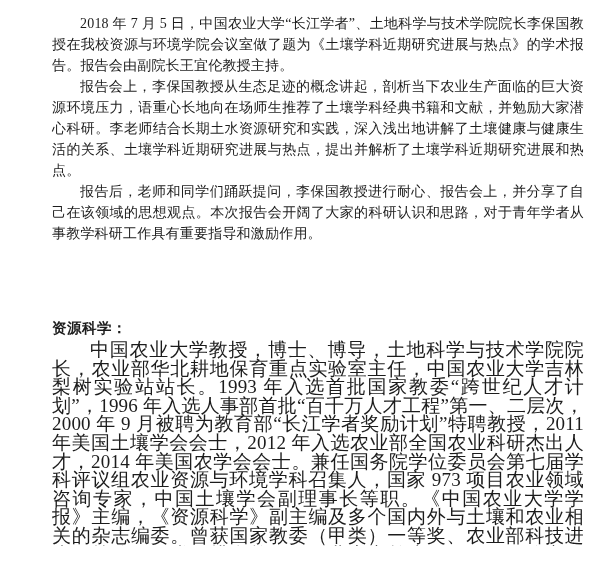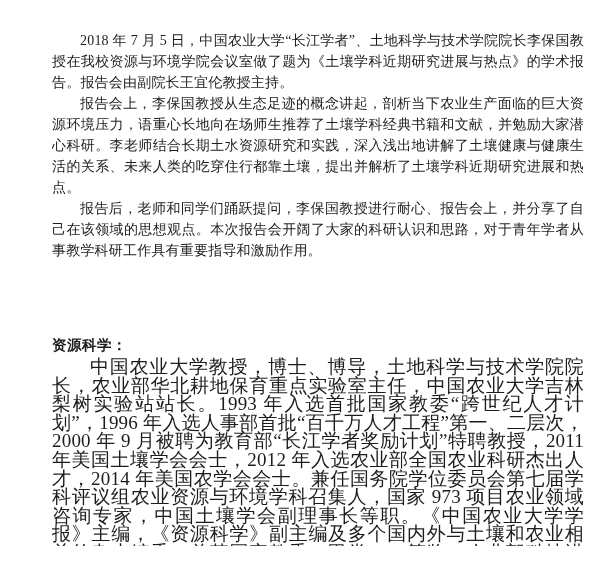--- a/index.html
+++ b/index.html
@@ -8,21 +8,21 @@
     background: #ffffff;
   }
   .page {
     position: relative;
     width: 606px;
     height: 546px;
     box-sizing: border-box;
     background: #ffffff;
     color: #1c1c1c;
     font-family: "Liberation Serif", "DejaVu Serif", serif;
-    padding: 30px 22px 0 52px;
+    padding: 13px 22px 0 52px;
     overflow: hidden;
     border-radius: 7px;
   }
   .report p {
     margin: 0;
     font-size: 14px;
     line-height: 21px;
     text-indent: 2em;
     text-align: justify;
     letter-spacing: 0.2px;
@@ -42,21 +42,21 @@
     text-align: justify;
     letter-spacing: 0.2px;
   }
 </style>
 </head>
 <body>
 
 <div class="page">
   <div class="report">
     <p>2018 年 7 月 5 日，中国农业大学“长江学者”、土地科学与技术学院院长李保国教授在我校资源与环境学院会议室做了题为《土壤学科近期研究进展与热点》的学术报告。报告会由副院长王宜伦教授主持。</p>
-    <p>报告会上，李保国教授从生态足迹的概念讲起，剖析当下农业生产面临的巨大资源环境压力，语重心长地向在场师生推荐了土壤学科经典书籍和文献，并勉励大家潜心科研。李老师结合长期土水资源研究和实践，深入浅出地讲解了土壤健康与健康生活的关系、未来人类的吃穿住行都靠土壤，提出并解析了土壤学科近期研究进展和热点。</p>
+    <p>报告会上，李保国教授从生态足迹的概念讲起，剖析当下农业生产面临的巨大资源环境压力，语重心长地向在场师生推荐了土壤学科经典书籍和文献，并勉励大家潜心科研。李老师结合长期土水资源研究和实践，深入浅出地讲解了土壤健康与健康生活的关系、土壤学科近期研究进展与热点，提出并解析了土壤学科近期研究进展和热点。</p>
     <p>报告后，老师和同学们踊跃提问，李保国教授进行耐心、报告会上，并分享了自己在该领域的思想观点。本次报告会开阔了大家的科研认识和思路，对于青年学者从事教学科研工作具有重要指导和激励作用。</p>
   </div>
 
   <div class="profile">
     <h2 class="profile-heading">资源科学：</h2>
     <p class="profile-body">中国农业大学教授，博士、博导，土地科学与技术学院院长，农业部华北耕地保育重点实验室主任，中国农业大学吉林梨树实验站站长。1993 年入选首批国家教委“跨世纪人才计划”，1996 年入选人事部首批“百千万人才工程”第一、二层次，2000 年 9 月被聘为教育部“长江学者奖励计划”特聘教授，2011 年美国土壤学会会士，2012 年入选农业部全国农业科研杰出人才，2014 年美国农学会会士。兼任国务院学位委员会第七届学科评议组农业资源与环境学科召集人，国家 973 项目农业领域咨询专家，中国土壤学会副理事长等职。《中国农业大学学报》主编，《资源科学》副主编及多个国内外与土壤和农业相关的杂志编委。曾获国家教委（甲类）一等奖、农业部科技进步二等奖（甲类，排名第一）、北京市第十一届“五四”奖章、国务院政府特殊津贴、第七届中国农学会青年科技奖、首届“中国土壤学会奖”、国家科技进步二等奖。</p>
   </div>
 </div>
 
 </body></html>

